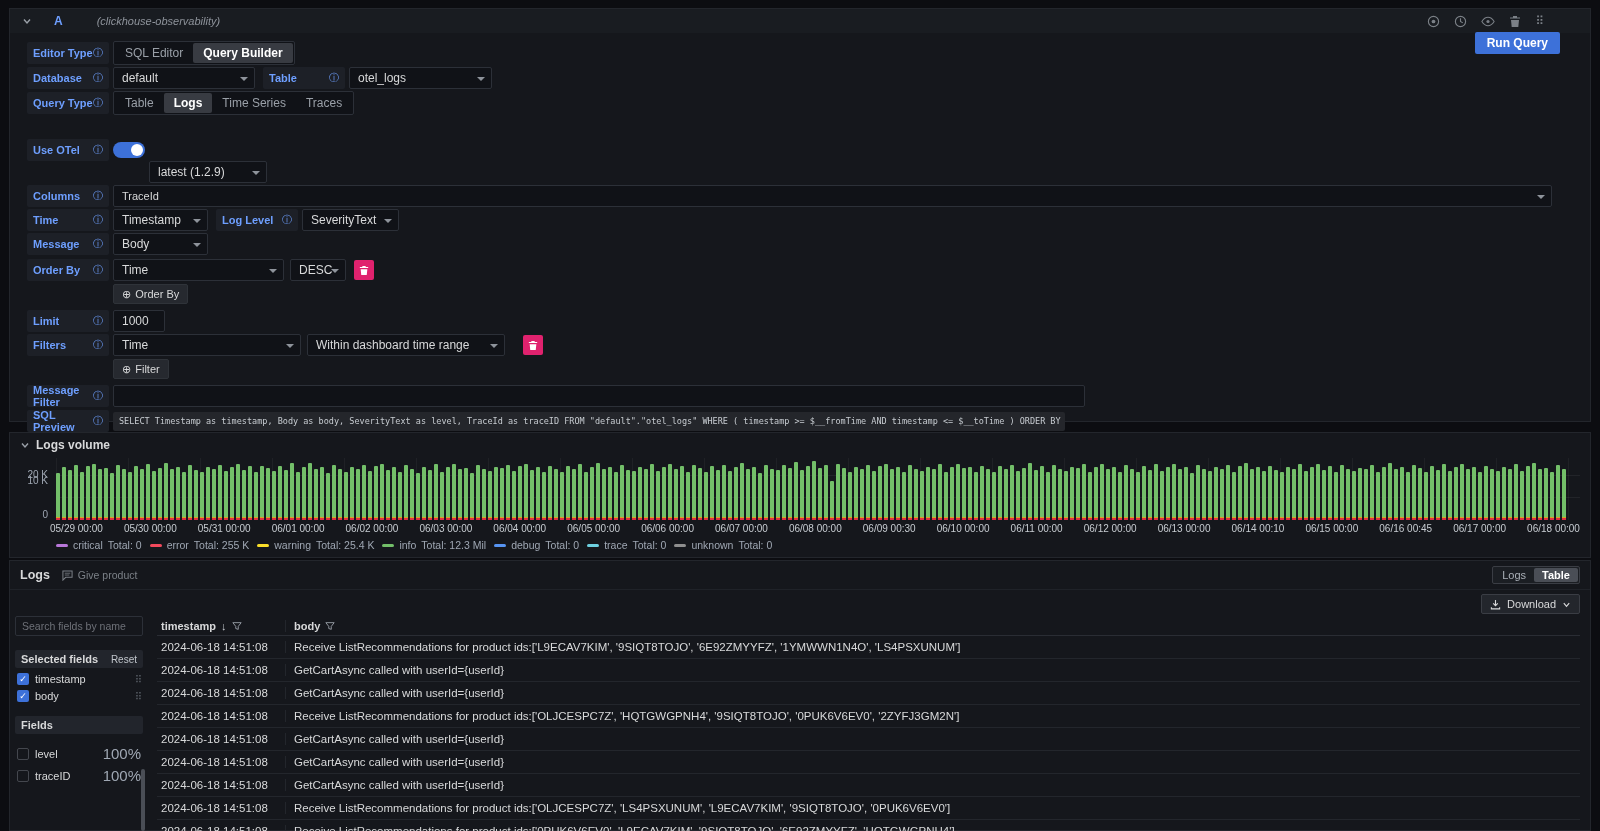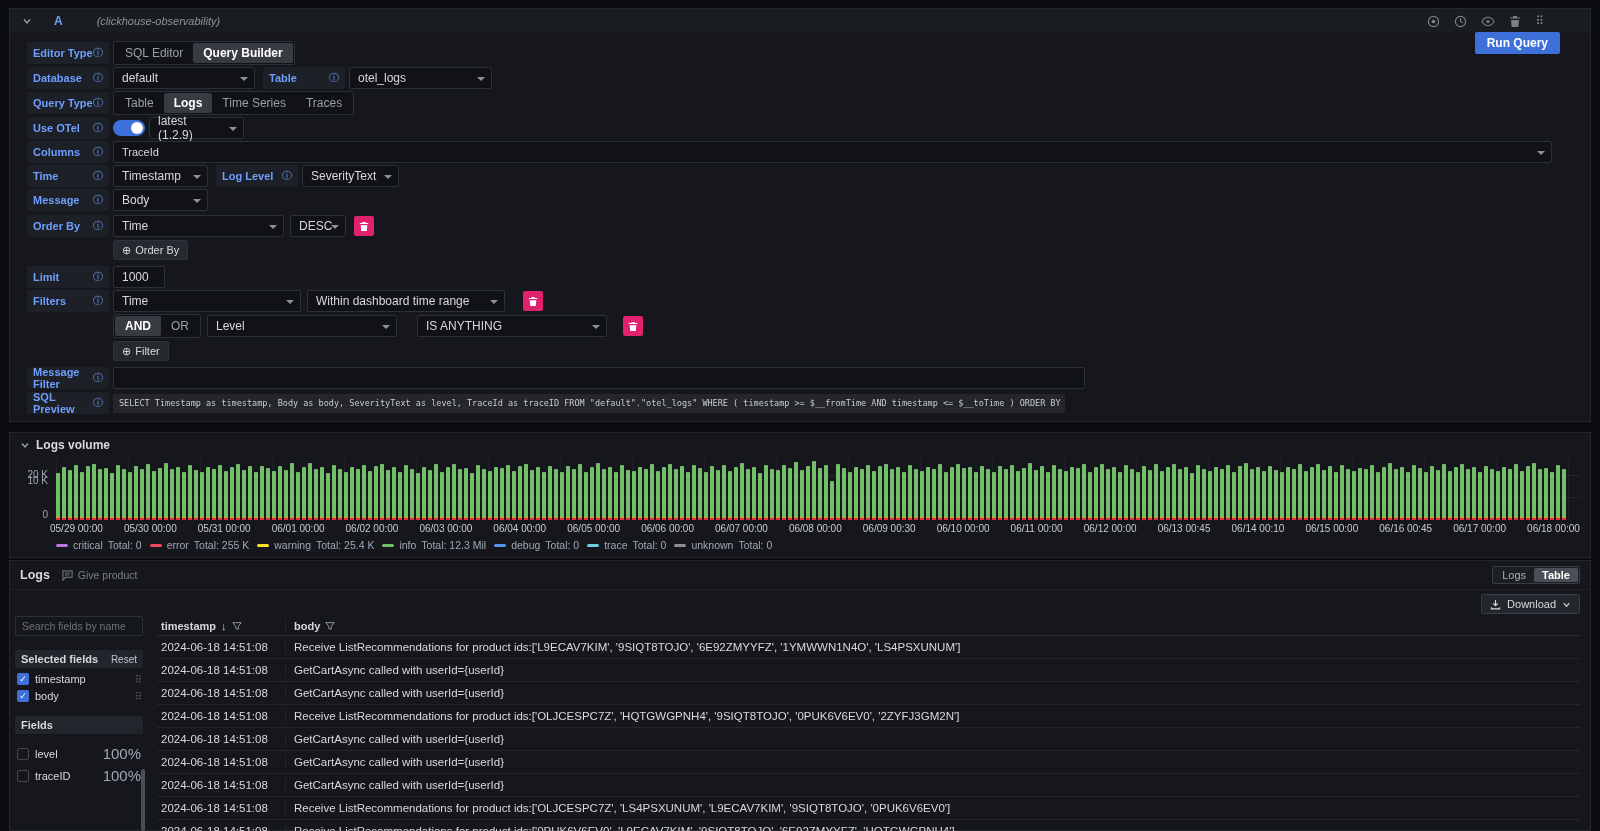--- a/index.html
+++ b/index.html
@@ -173,21 +173,21 @@
       </div>
 
       <div class="frow">
         <span class="flabel">
             <span>Use OTel</span>
             <span class="info-i">ⓘ</span>
           </span>
         <span class="toggle">
             <span class="knob"></span>
           </span>
-        <span class="select" style="width:95px;">
+        <span class="select" style="width:118px;margin-top:44px;">
             <span>latest (1.2.9)</span>
           </span>
       </div>
 
       <div class="frow">
         <span class="flabel">
             <span>Columns</span>
             <span class="info-i">ⓘ</span>
           </span>
         <span class="select" style="width:1439px; font-size:11px;">
@@ -267,38 +267,20 @@
         <span class="select" style="width:198px; margin-left:2px;">
             <span>Within dashboard time range</span>
           </span>
         <span class="trash-btn" style="margin-left:14px;">
             <svg width="10" height="11" viewBox="0 0 12 13">
               <path d="M4 1h4v1.4h3v1.2H1V2.4h3zM2 5h8l-.7 7H2.7z" fill="#fff"></path>
             </svg>
           </span>
       </div>
 
-      <div class="frow">
-        <span style="width:82px;"></span>
-        <span class="btngroup">
-          <span class="opt active">AND</span>
-          <span class="opt">OR</span>
-        </span>
-        <span class="select" style="width:190px; margin-left:2px;">
-            <span>Level</span>
-          </span>
-        <span class="select" style="width:190px; margin-left:16px;">
-            <span>IS ANYTHING</span>
-          </span>
-        <span class="trash-btn" style="margin-left:12px;">
-            <svg width="10" height="11" viewBox="0 0 12 13">
-              <path d="M4 1h4v1.4h3v1.2H1V2.4h3zM2 5h8l-.7 7H2.7z" fill="#fff"></path>
-            </svg>
-          </span>
-      </div>
 
       <div class="frow" style="margin:3px 0 6px 0;">
         <span style="width:82px;"></span>
         <button class="add-mini">
             <span>⊕</span>
             <span>Filter</span>
           </button>
       </div>
 
       <div class="frow">
@@ -620,21 +602,21 @@
         <span>06/03 00:00</span>
         <span>06/04 00:00</span>
         <span>06/05 00:00</span>
         <span>06/06 00:00</span>
         <span>06/07 00:00</span>
         <span>06/08 00:00</span>
         <span>06/09 00:30</span>
         <span>06/10 00:00</span>
         <span>06/11 00:00</span>
         <span>06/12 00:00</span>
-        <span>06/13 00:45</span>
+        <span>06/13 00:00</span>
         <span>06/14 00:10</span>
         <span>06/15 00:00</span>
         <span>06/16 00:45</span>
         <span>06/17 00:00</span>
         <span>06/18 00:00</span>
       </div>
     <div class="legend">
         <span class="legend-item">
           <span class="dash" style="background: rgb(184, 119, 217);"></span>
           <span>critical</span>

